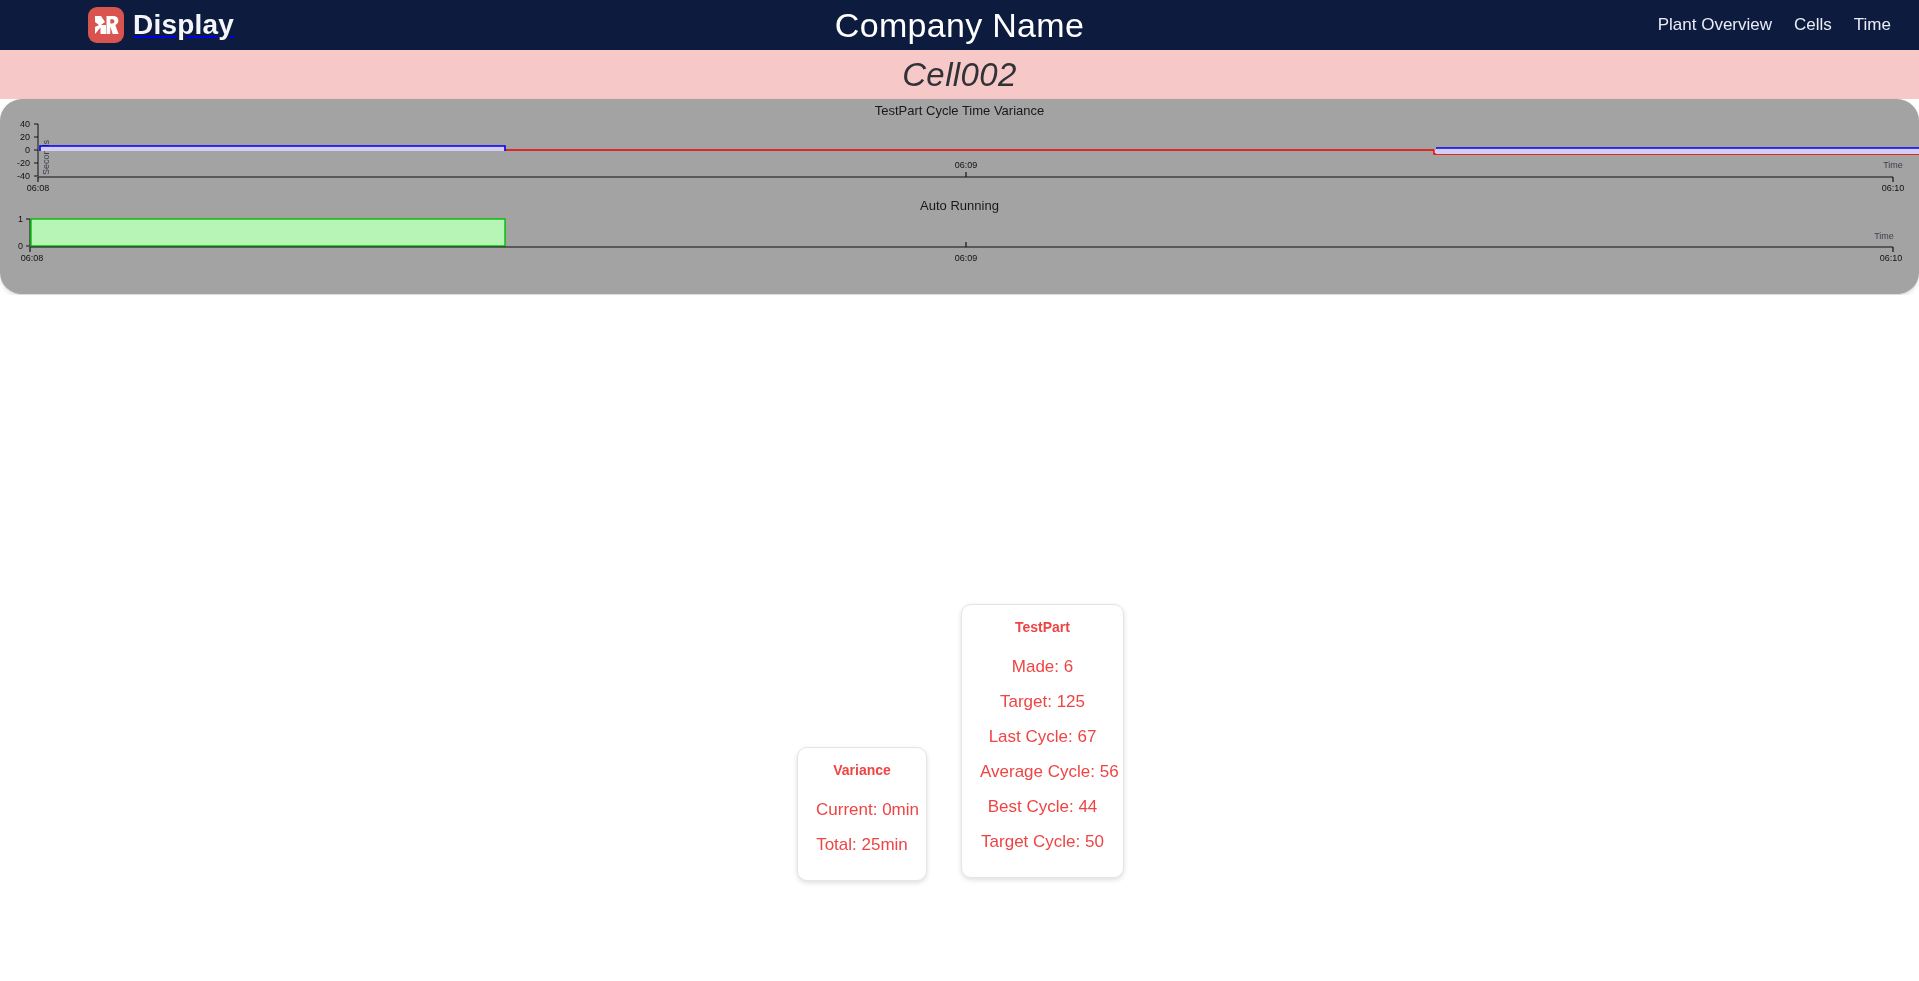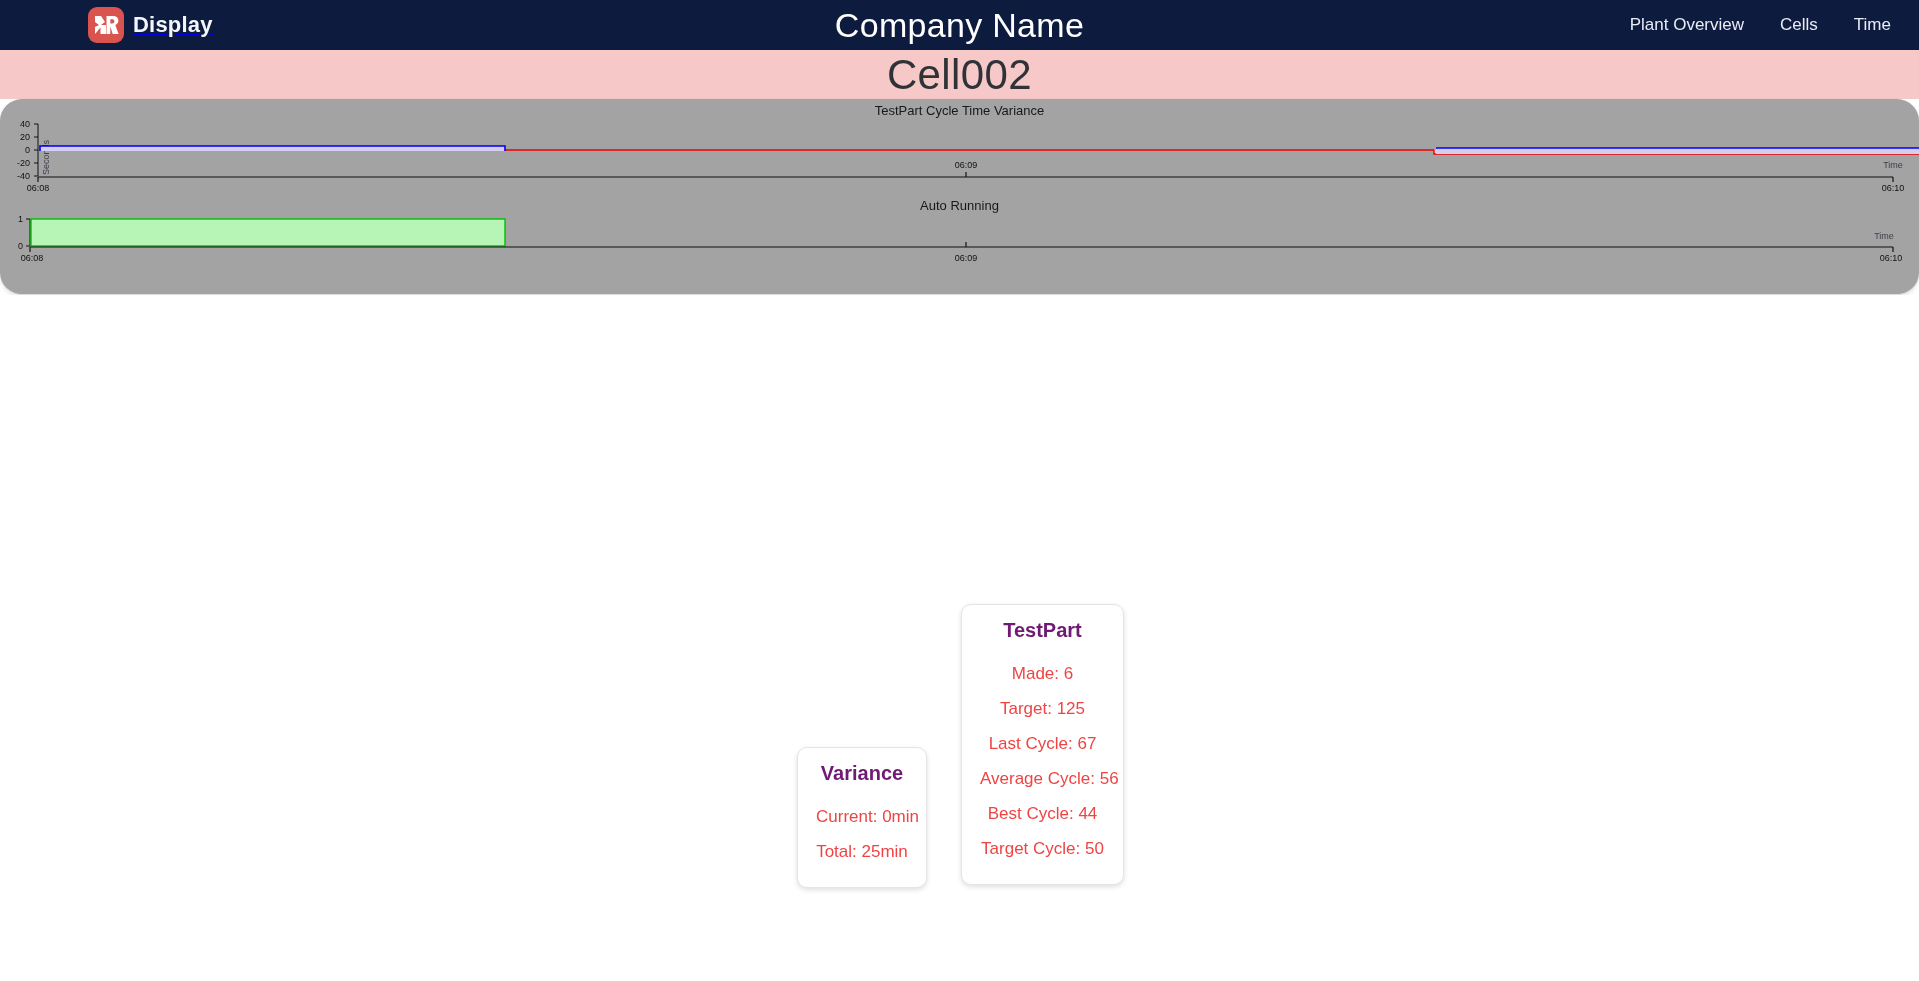--- a/index.html
+++ b/index.html
@@ -23,63 +23,64 @@
   .logo-box {
     width: 36px; height: 36px;
     border-radius: 9px;
     background: #d9534f;
     display: flex; align-items: center; justify-content: center;
     flex: 0 0 auto;
   }
   .logo-box svg { display: block; }
   .brand-text {
     color: #f4f6fb;
-    font-size: 22px;
+    font-size: 28px;
     font-weight: bold;
     letter-spacing: .2px;
   }
   .company-title {
     position: absolute;
     left: 0; right: 0; top: 0;
     height: 58px;
     line-height: 50px;
     text-align: center;
     color: #ffffff;
     font-size: 34px;
     font-weight: 300;
     letter-spacing: .3px;
     pointer-events: none;
   }
   .nav-links {
     margin-left: auto;
     display: flex;
     align-items: center;
-    gap: 36px;
+    gap: 22px;
     z-index: 2;
   }
   .nav-link {
     color: #e9ecf5;
     font-size: 17px;
     text-decoration: none;
     white-space: nowrap;
   }
 
   
   .cell-banner {
     height: 49px;
     background: #f7c8c8;
     display: flex;
     align-items: center;
     justify-content: center;
   }
   .cell-name {
-    font-size: 42px;
+    font-size: 33px;
     font-weight: 300;
     color: #2f3237;
     letter-spacing: .4px;
+    font-style: italic;
   }
 
   
   .charts {
     position: relative;
     height: 196px;
     background: #a3a3a3;
     border-bottom: 1px solid #dddddd;
     box-shadow: 0 2px 4px rgba(0,0,0,.10);
     border-radius: 22px;
@@ -102,23 +103,23 @@
   .card {
     position: absolute;
     background: #ffffff;
     border: 1px solid #e3e5e9;
     border-radius: 10px;
     box-shadow: 0 2px 5px rgba(0,0,0,.13);
     text-align: center;
     padding: 14px 18px 18px;
   }
   .card-title {
-    font-size: 20px;
+    font-size: 14px;
     font-weight: bold;
-    color: #701a75;
+    color: #ef4444;
     margin-bottom: 14px;
     white-space: nowrap;
   }
   .card-row {
     font-size: 17px;
     font-weight: 300;
     color: #ef4444;
     line-height: 35px;
     white-space: nowrap;
   }

